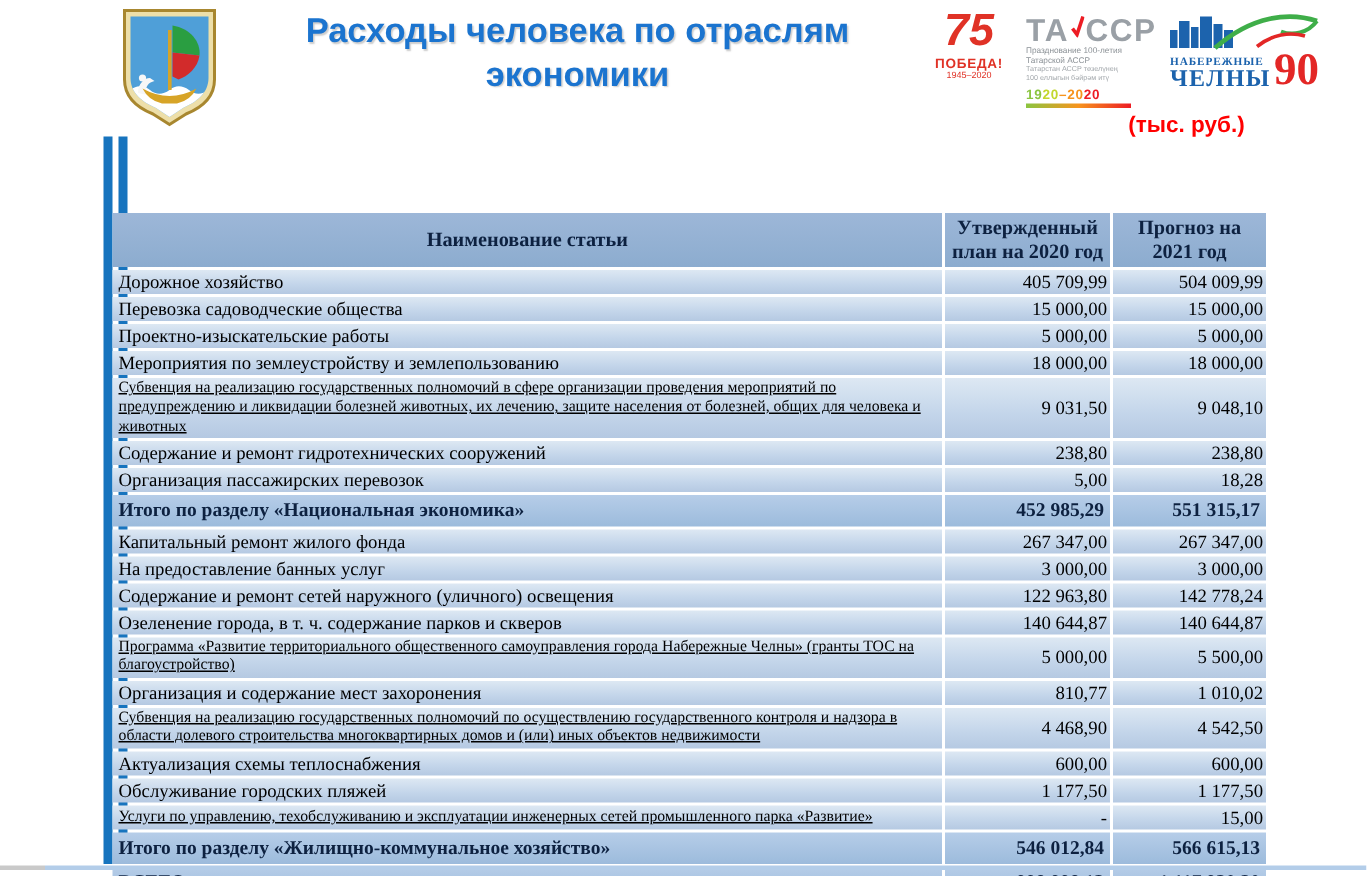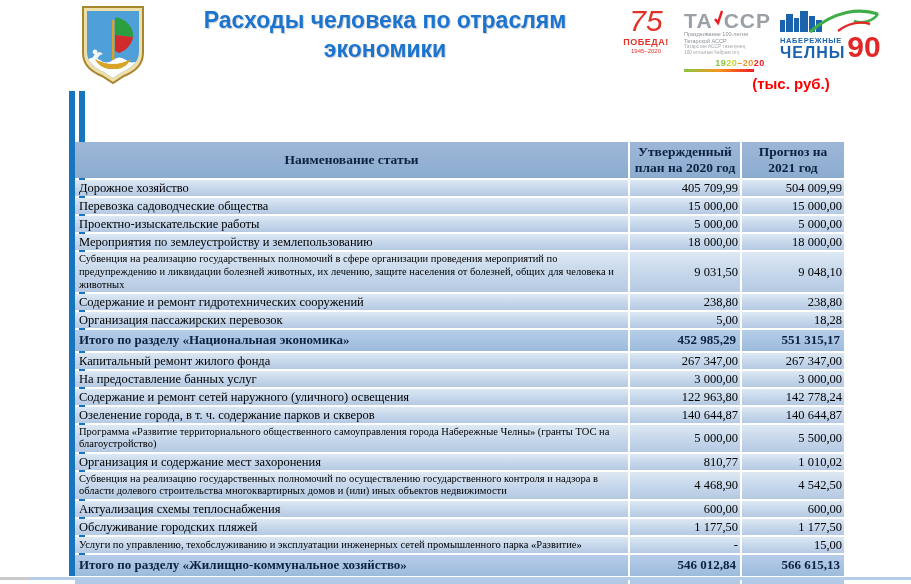--- a/index.html
+++ b/index.html
@@ -16,38 +16,38 @@
     text-shadow:1px 1px 1px rgba(110,110,110,.35);
   }
   .units{
     position:absolute;left:736px;top:75px;width:110px;text-align:center;
     font-family:"Liberation Sans", sans-serif;font-weight:bold;
     font-size:15px;color:#ff0000;
   }
   
   .logo75{position:absolute;left:616px;top:6px;width:60px;text-align:center;
     font-family:"Liberation Sans", sans-serif;color:#e03226;}
-  .l75-num{font-size:30px;line-height:30px;font-weight:normal;font-style:italic;}
+  .l75-num{font-size:30px;line-height:30px;font-weight:bold;font-style:italic;}
   .l75-lbl{font-size:9px;font-weight:bold;letter-spacing:.5px;margin-top:1px;}
   .l75-years{font-size:6px;margin-top:1px;}
   
   .tassr{position:absolute;left:684px;top:10px;width:112px;
     font-family:"Liberation Sans", sans-serif;color:#8b9196;}
   .tassr-word{font-size:21px;line-height:21px;font-weight:600;color:#9aa0a6;
     letter-spacing:1px;display:flex;align-items:flex-start;}
   .tassr-check{width:9px;height:15px;margin:0 1px;}
   .tassr-sub{font-size:5.5px;line-height:6.5px;}
   .tassr-sub2{font-size:4.8px;line-height:5.8px;color:#a4a9ad;}
-  .tassr-years{font-size:9px;font-weight:bold;margin-top:2px;letter-spacing:.5px;text-align:center;}
+  .tassr-years{font-size:9px;font-weight:bold;margin-top:2px;letter-spacing:.5px;}
   .ty-1{color:#8bc540}.ty-2{color:#c3d72e}.ty-3{color:#f7941d}.ty-4{color:#ed1c24}
   .tassr-bar{height:3px;width:70px;margin-top:1px;
     background:linear-gradient(to right,#8bc540,#f7941d,#ed1c24);}
   
   .chelny{position:absolute;left:780px;top:8px;width:118px;
-    font-family:Liberation Sans, sans-serif;}
+    font-family:Liberation Serif, serif;}
   .chelny-sky{width:100px;height:26px;display:block;}
   .chelny-text{display:flex;align-items:flex-end;}
   .chelny-city{display:flex;flex-direction:column;}
   .chelny-nab{font-size:7.5px;font-weight:bold;color:#1c63ad;letter-spacing:.6px;}
   .chelny-che{font-size:16px;line-height:15px;font-weight:bold;color:#1c63ad;letter-spacing:1px;}
   .chelny-90{font-size:30px;line-height:26px;font-weight:bold;color:#e32726;margin-left:2px;}
   
   .stripe{position:absolute;top:91px;height:485px;width:6px;background:#1774be;}
   .stripe-a{left:69px}.stripe-b{left:79px}
   .bottom-line{position:absolute;left:0;top:577px;width:911px;height:3px;
@@ -63,21 +63,21 @@
     background:linear-gradient(180deg,#9db7d8,#8caccf);
     font-size:13.5px;line-height:1.2;font-weight:bold;color:#0d2140;
     padding:2px;vertical-align:middle;
   }
   .budget-table td{
     background:linear-gradient(180deg,#dde8f3 0%,#c3d5ea 60%,#b5c9e2 100%);
     vertical-align:middle;
   }
   .name-cell{text-align:left;padding:1px 4px;font-size:12.5px;line-height:1.12;}
   .num-cell{text-align:right;padding:1px 2px;font-size:12.5px;line-height:1.12;white-space:nowrap;}
-  tr.small .name-cell{font-size:10.5px;line-height:1.2;}
+  tr.small .name-cell{font-size:10.5px;line-height:1.2;text-decoration:underline;}
   tr.row-section-total td,tr.row-grand-total td{
     background:linear-gradient(180deg,#b6cde8,#9cbbdc);
     font-weight:bold;color:#0d2140;padding:3px 4px;font-size:13px;font-family:Liberation Serif, serif;
   }
 </style>
 </head>
 <body>
 
 <div>
 

